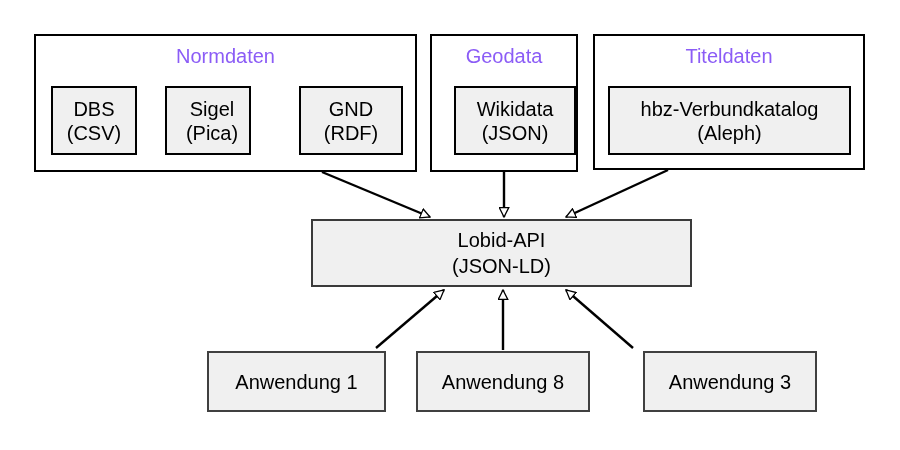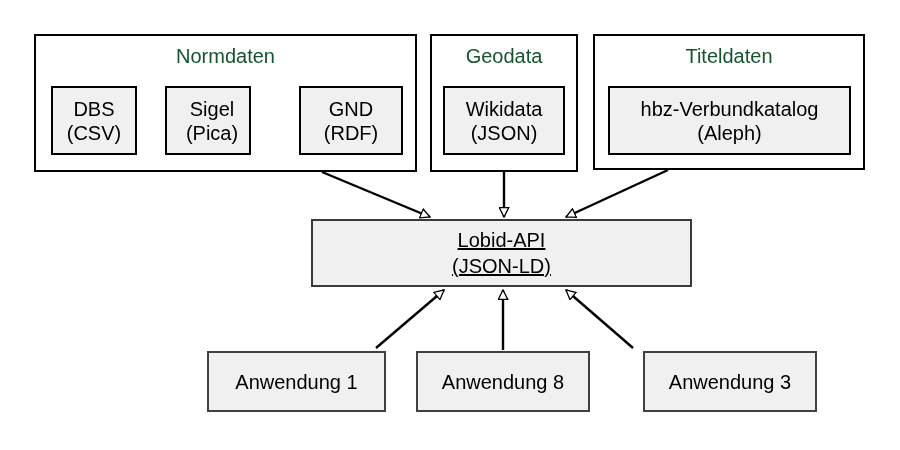--- a/index.html
+++ b/index.html
@@ -26,21 +26,21 @@
     background: #ffffff;
   }
   .grp-title {
     position: absolute;
     left: 0;
     right: 0;
     top: 8px;
     text-align: center;
     font-size: 20px;
     line-height: 24px;
-    color: #14532d;
+    color: #8b5cf6;
     white-space: nowrap;
   }
   .leaf-box {
     position: absolute;
     box-sizing: border-box;
     border: 2px solid #000000;
     background: #f0f0f0;
     display: flex;
     align-items: center;
     justify-content: center;
@@ -60,21 +60,20 @@
     box-sizing: border-box;
     border: 2px solid #3a3a3a;
     background: #f0f0f0;
     display: flex;
     align-items: center;
     justify-content: center;
     text-align: center;
     font-size: 20px;
     line-height: 26px;
     color: #000000;
-    text-decoration: underline;
   }
   .api-box .lbl { white-space: pre-line; }
 
   
   .app-box {
     position: absolute;
     box-sizing: border-box;
     border: 2px solid #404040;
     background: #f0f0f0;
     display: flex;
@@ -133,21 +132,21 @@
 (Pica)</span>
   </div>
   <div class="leaf-box" style="left:299px; top:86px; width:104px; height:69px;">
     <span class="lbl">GND
 (RDF)</span>
   </div>
 
   <div class="grp-box" style="left:430px; top:34px; width:148px; height:138px;">
     <div class="grp-title">Geodata</div>
   </div>
-  <div class="leaf-box" style="left:443px; top:86px; width:122px; height:69px;">
+  <div class="leaf-box" style="left:454px; top:86px; width:122px; height:69px;">
     <span class="lbl">Wikidata
 (JSON)</span>
   </div>
 
   <div class="grp-box" style="left:593px; top:34px; width:272px; height:136px;">
     <div class="grp-title">Titeldaten</div>
   </div>
   <div class="leaf-box" style="left:608px; top:86px; width:243px; height:69px;align-items:center;">
     <span class="lbl">hbz-Verbundkatalog
 (Aleph)</span>

